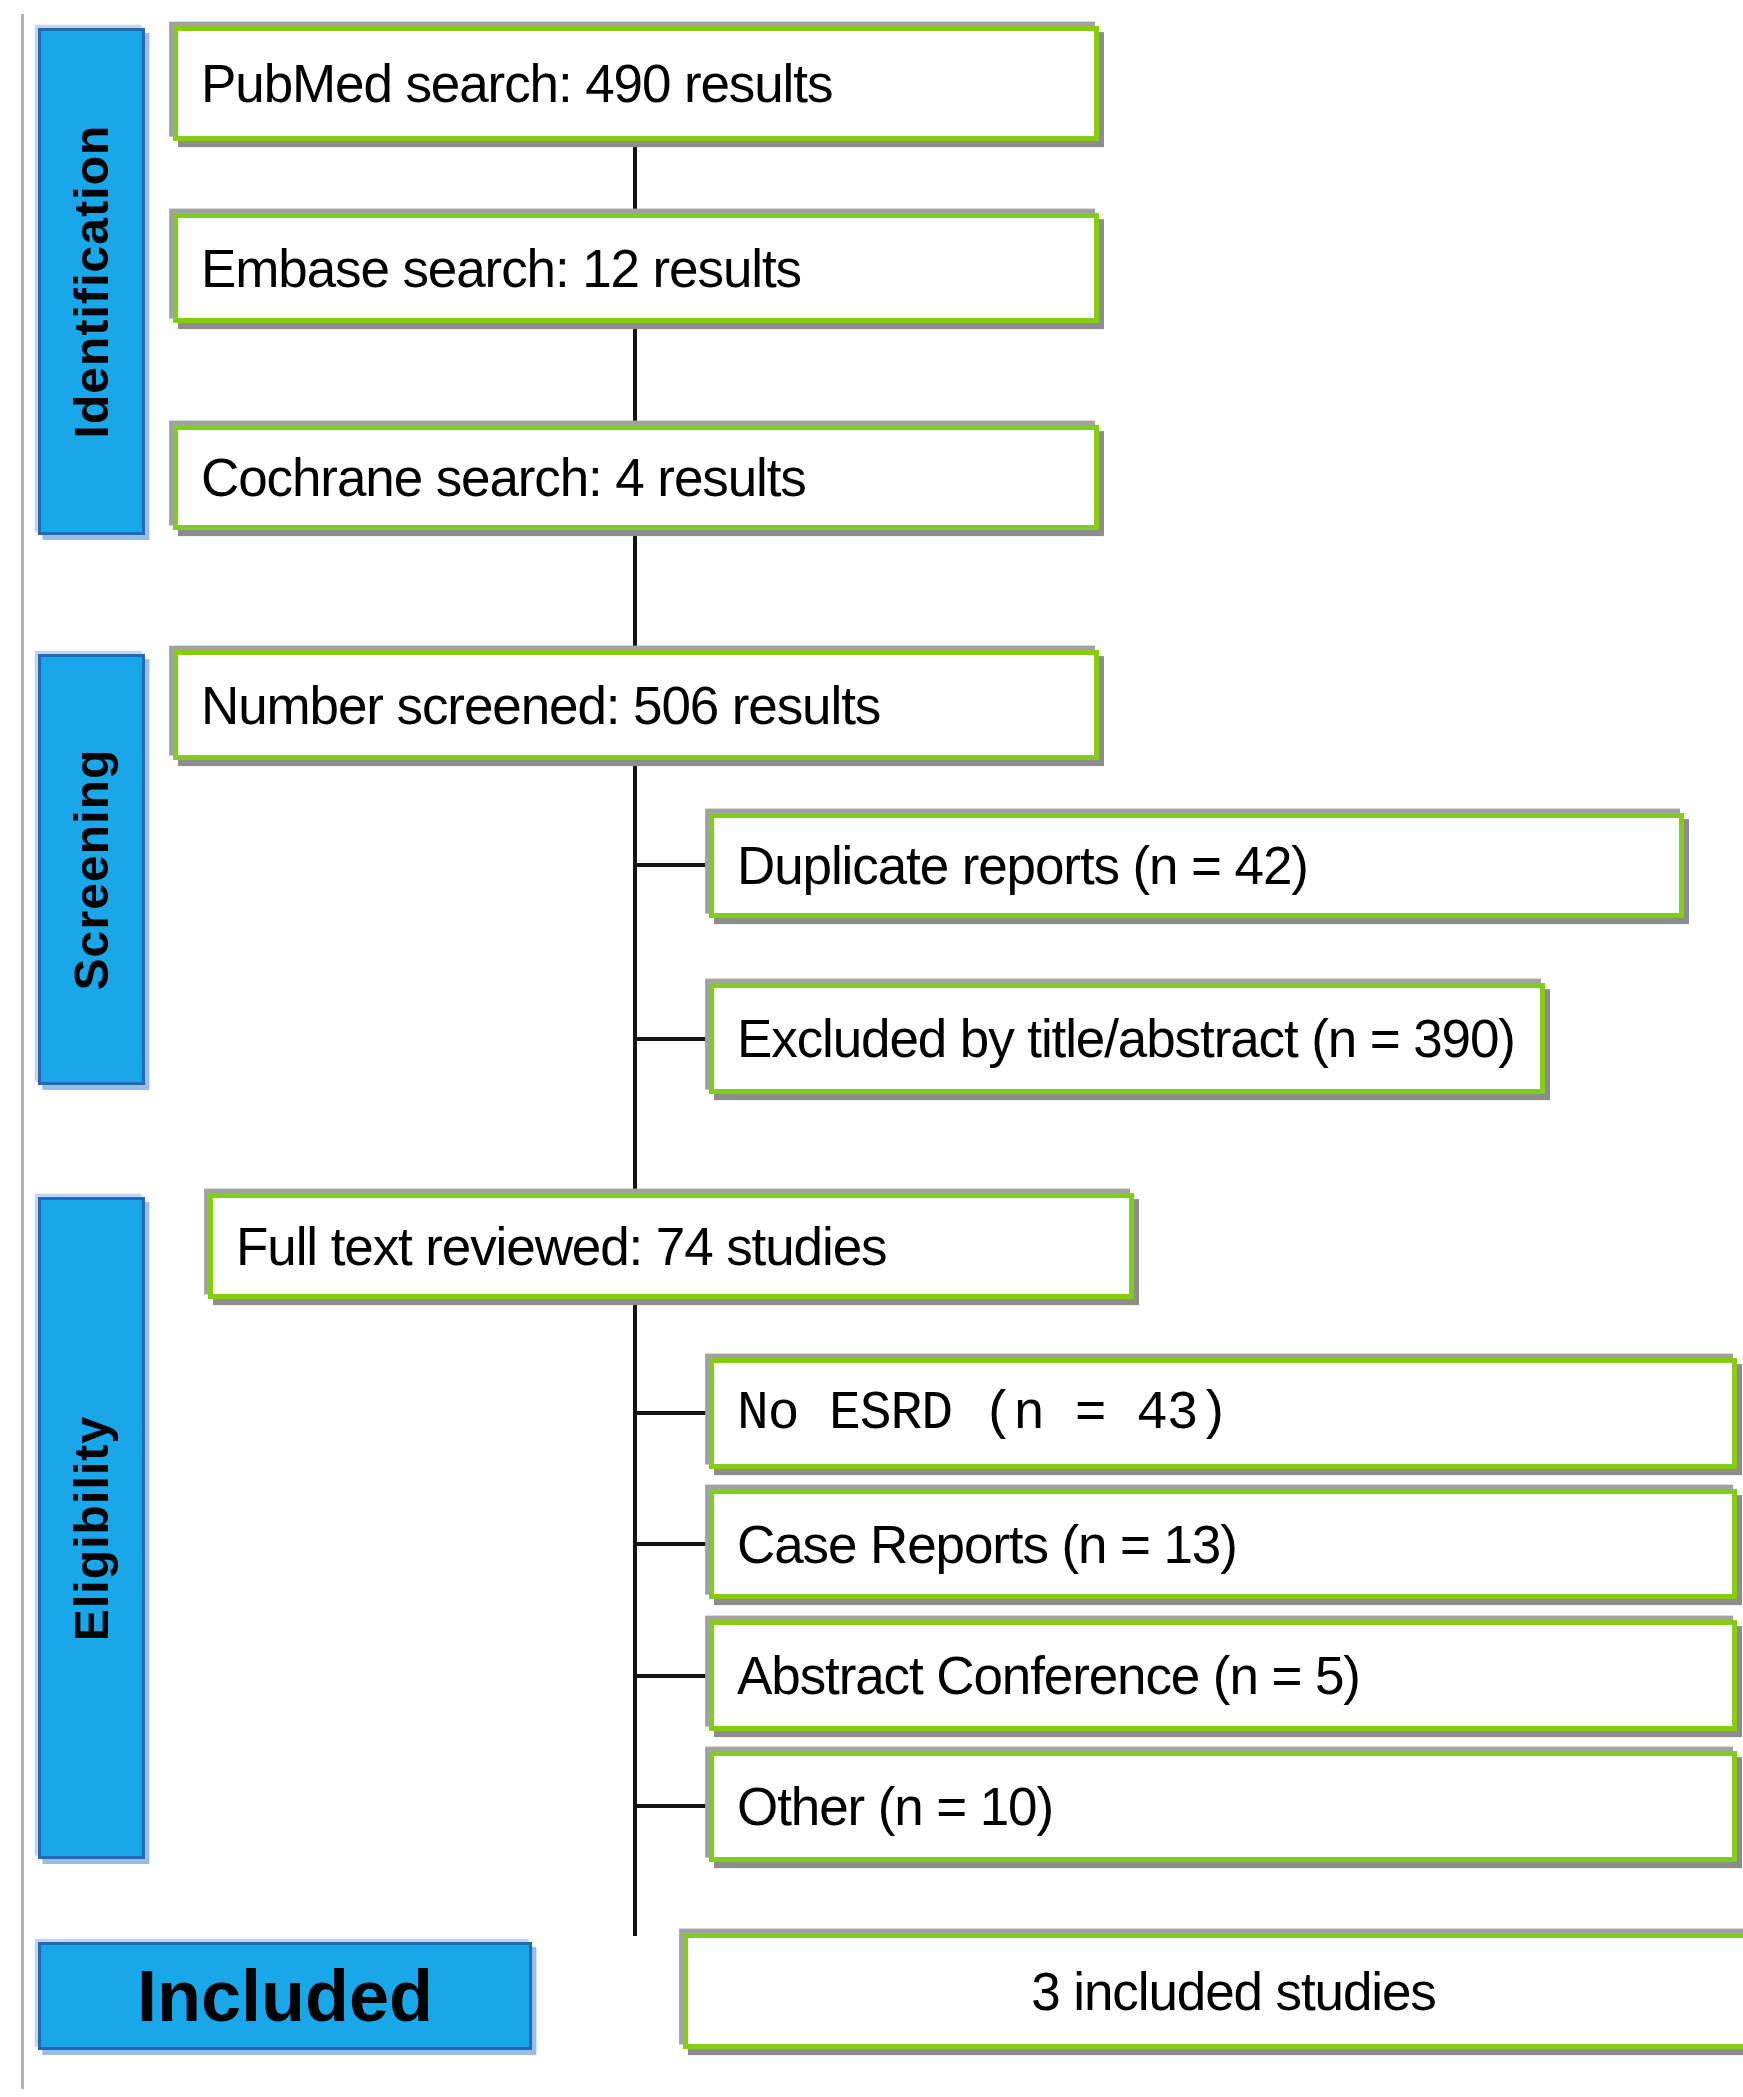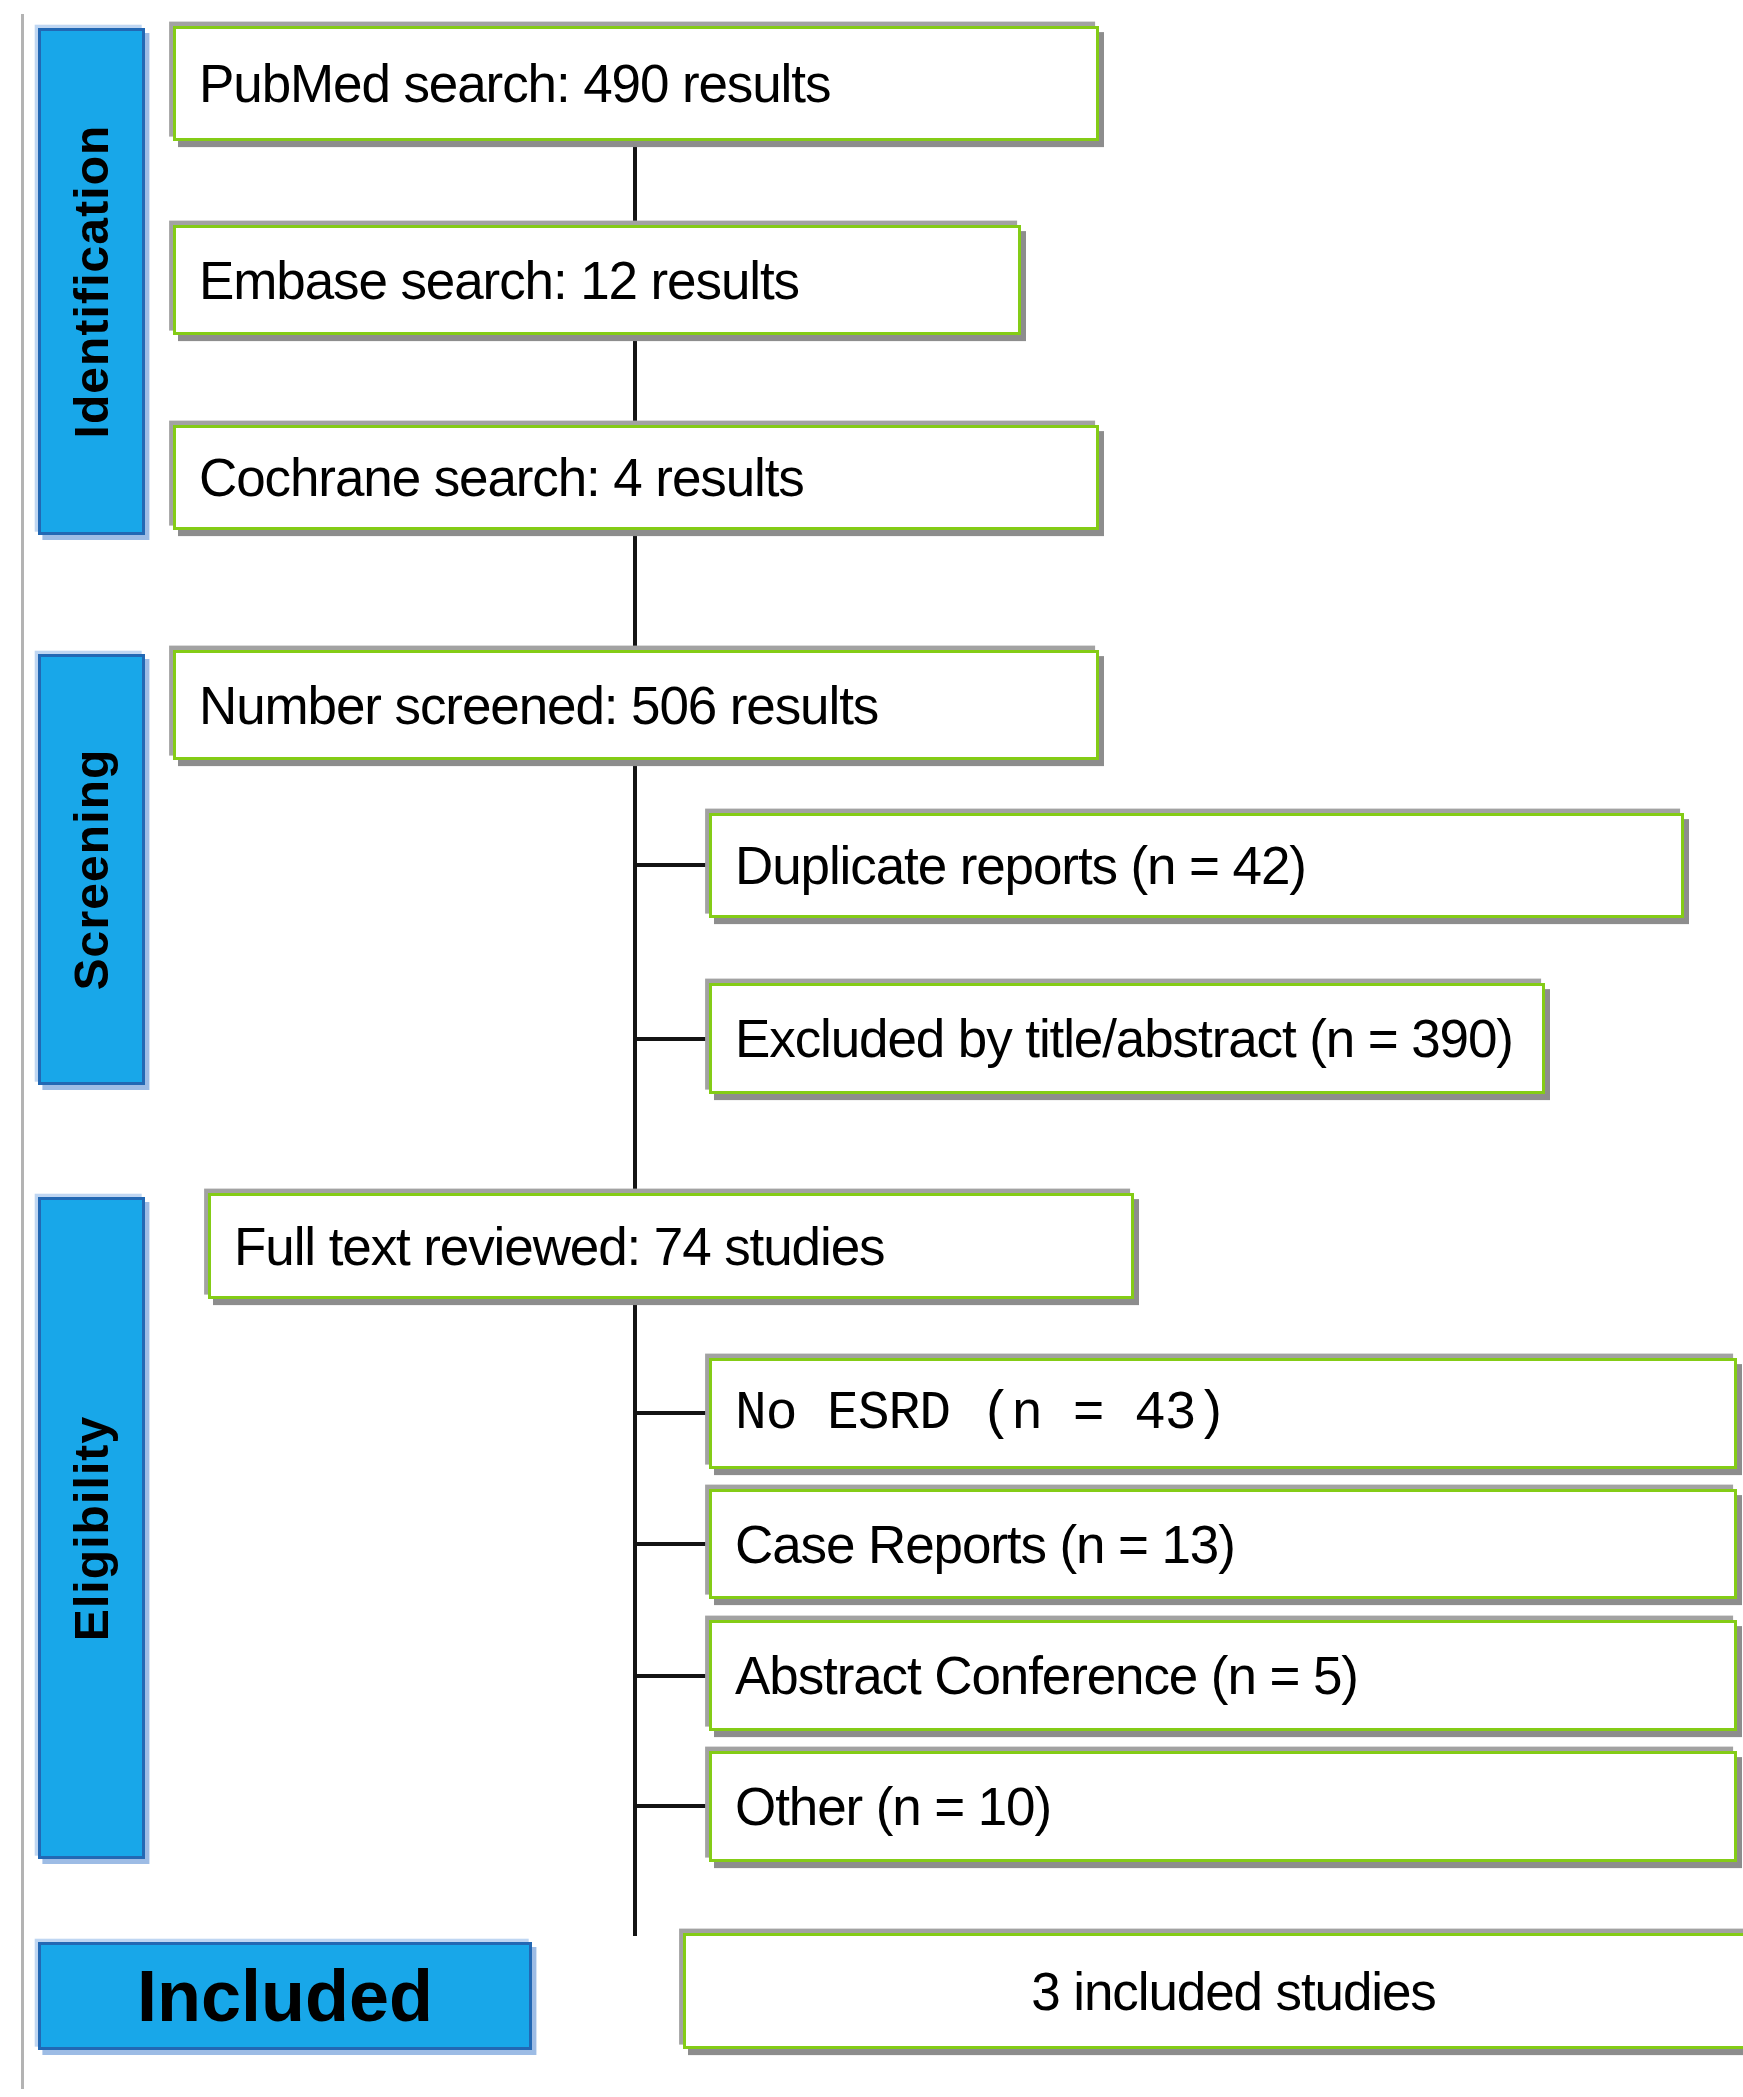--- a/index.html
+++ b/index.html
@@ -43,21 +43,21 @@
     width: 78px;
     height: 4.4px;
     background: #141414;
     z-index: 1;
   }
   
   .fbox {
     position: absolute;
     box-sizing: border-box;
     background: #ffffff;
-    border: 3px solid #84cc16;
+    border: 5px solid #84cc16;
     box-shadow: 5px 6.1px 0 #8d8d8d, -3.9px -4.4px 0 #a2a2a2;
     display: flex;
     align-items: center;
     padding: 0 23px;
     font-size: 53px;
     letter-spacing: -1.1px;
     white-space: nowrap;
     z-index: 2;
   }
   .fbox.center {
@@ -86,21 +86,21 @@
   .stage.horizontal {
     font-size: 72px;
   }
   
   #stage-identification { left: 38px;  top: 28px;   width: 107px;  height: 507px; }
   #stage-screening      { left: 38px;  top: 654px; width: 107px;  height: 431px; }
   #stage-eligibility    { left: 38px;  top: 1197px; width: 107px;  height: 662px; }
   #stage-included       { left: 38px;  top: 1942px; width: 494px;  height: 108px; }
 
   #box-pubmed    { left: 173px;  top: 26px;   width: 926px; height: 115px; }
-  #box-embase    { left: 173px;  top: 225px;  width: 848px; height: 110px; }
+  #box-embase    { left: 173px;  top: 213px;  width: 926px; height: 110px; }
   #box-cochrane  { left: 173px;  top: 425px;  width: 926px; height: 105px; }
   #box-screened  { left: 173px;  top: 650px; width: 926px; height: 110px; }
   #box-fulltext  { left: 173px;  top: 1193px; width: 926px; height: 106px; margin-left: 35px; }
 
   #box-duplicates     { left: 709px; top: 813px; width: 975px; height: 105px; }
   #box-title-abstract { left: 709px; top: 983px; width: 836px; height: 111px; }
   #box-no-esrd        { left: 709px; top: 1358px; width: 1028px; height: 111px; font-family: Liberation Mono, monospace; }
   #box-case-reports   { left: 709px; top: 1489px; width: 1028px; height: 110px; }
   #box-abstract-conf  { left: 709px; top: 1620px; width: 1028px; height: 111px; }
   #box-other          { left: 709px; top: 1751px; width: 1028px; height: 111px; }

